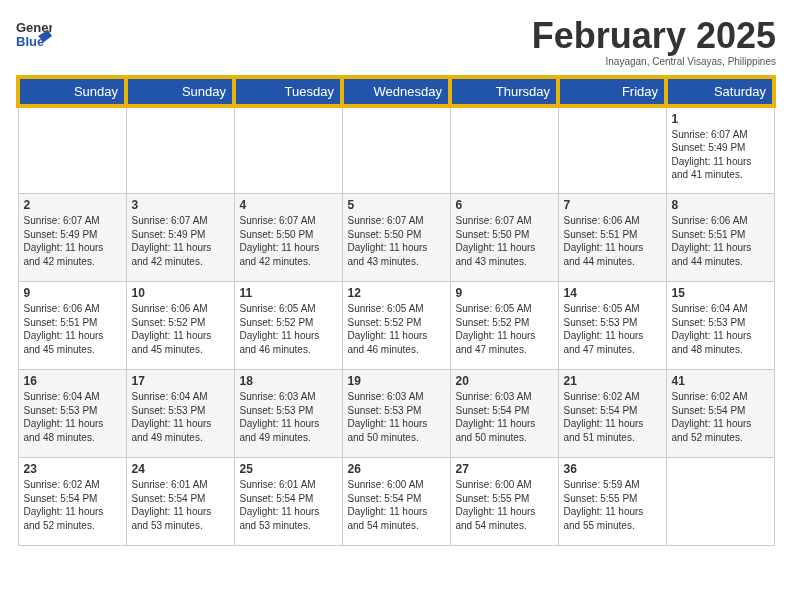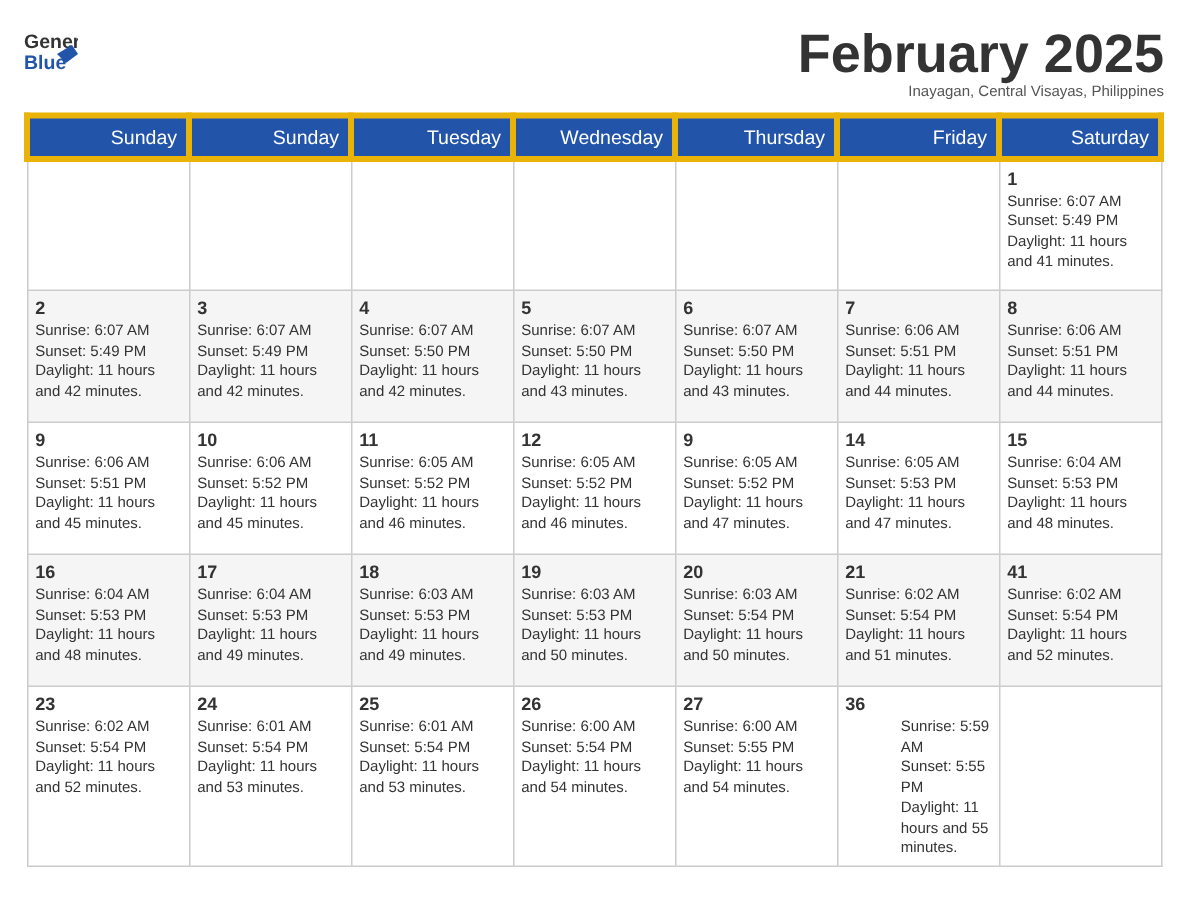--- a/index.html
+++ b/index.html
@@ -280,20 +280,20 @@
 Daylight: 11 hours and 54 minutes.</div>
         </td>
         <td>
           <span class="day-num">27</span>
           <div class="day-info" style="white-space: pre-line;">Sunrise: 6:00 AM
 Sunset: 5:55 PM
 Daylight: 11 hours and 54 minutes.</div>
         </td>
         <td>
           <span class="day-num">36</span>
-          <div class="day-info" style="white-space: pre-line; margin-left: 37px;">Sunrise: 5:59 AM
+          <div class="day-info" style="white-space: pre-line;">Sunrise: 5:59 AM
 Sunset: 5:55 PM
 Daylight: 11 hours and 55 minutes.</div>
         </td>
         <td class="empty-cell"></td>
       </tr>
     </tbody>
 </table>
 
 </body></html>

